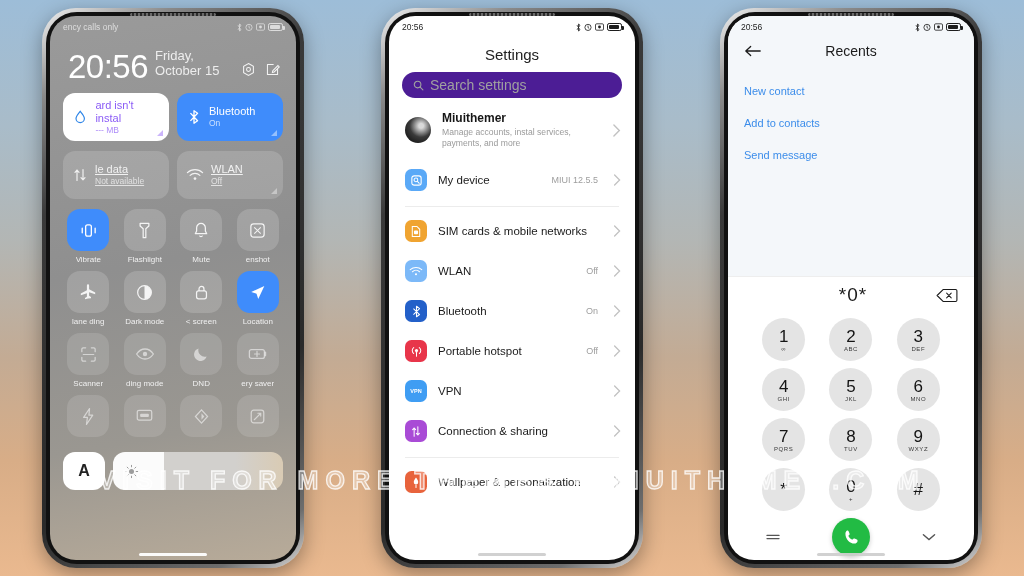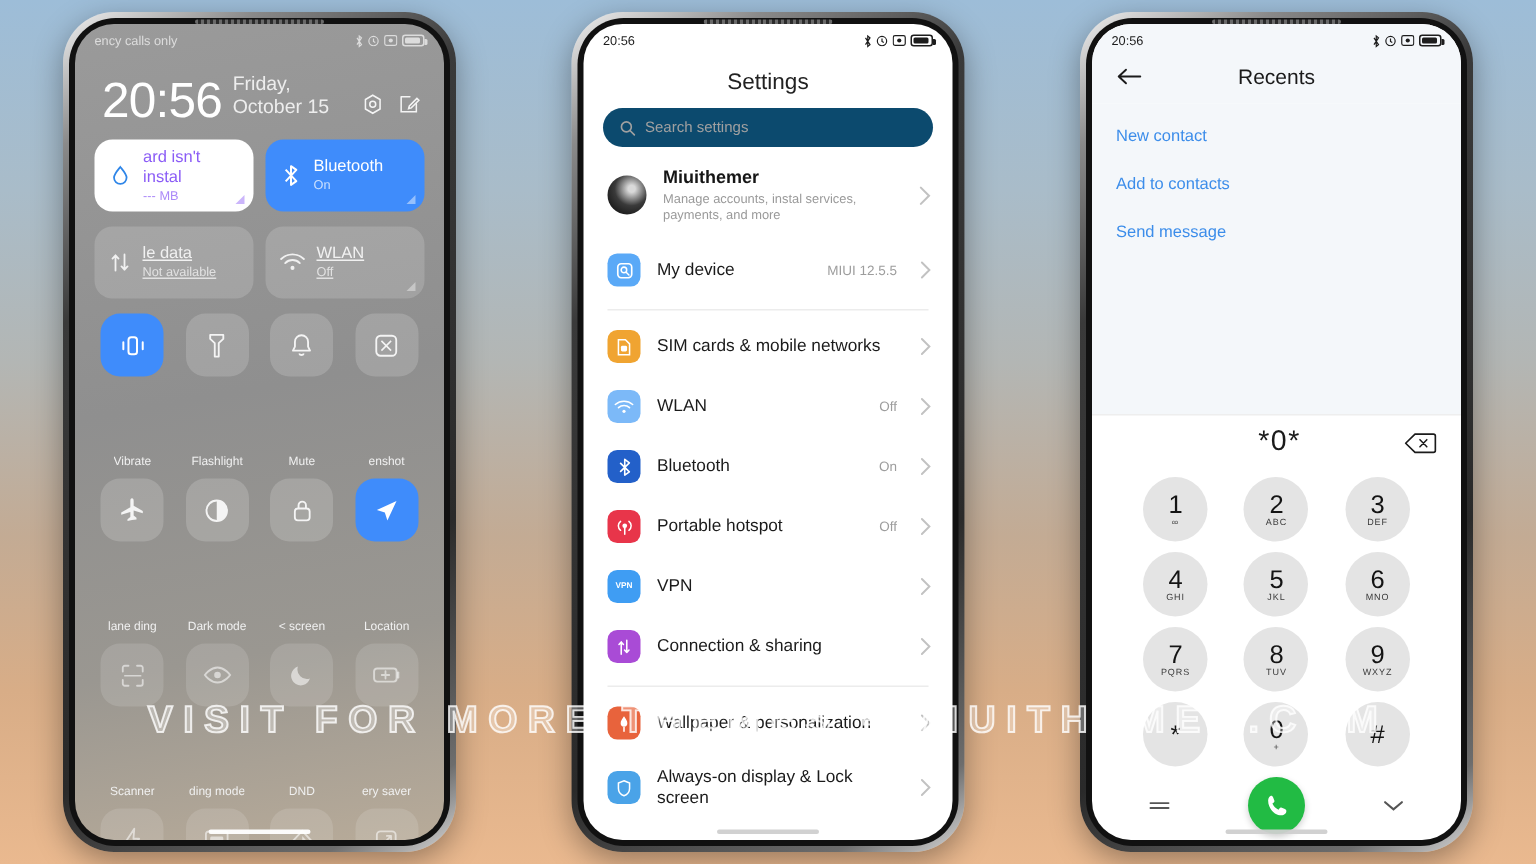--- a/index.html
+++ b/index.html
@@ -53,32 +53,32 @@
   .corner{position:absolute;right:6px;bottom:5px;width:0;height:0;border-style:solid;border-width:0 0 6px 6px;border-color:transparent transparent currentColor transparent;opacity:.45;}
 
   .bigtile.dim{background:rgba(255,255,255,.16);color:#f1f1f1;text-decoration:underline;}
   .bigtile.dim .ts{opacity:.8;}
 
   .grid{display:grid;grid-template-columns:repeat(4,1fr);gap:7px 6px;padding:10px 13px 0 13px;}
   .cell{display:flex;flex-direction:column;align-items:center;gap:4px;}
   .sq{width:42px;height:42px;border-radius:13px;background:rgba(255,255,255,.17);display:flex;align-items:center;justify-content:center;color:#f4f4f4;}
   .sq.on{background:#3f8cfb;color:#fff;}
   .sq.faint{background:rgba(255,255,255,.13);color:rgba(255,255,255,.55);}
-  .clabel{font-size:8px;color:#f0f0f0;white-space:nowrap;overflow:hidden;max-width:56px;text-align:center;margin-top:48px;}
+  .clabel{font-size:8px;color:#f0f0f0;white-space:nowrap;overflow:hidden;max-width:56px;text-align:center;}
   .clabel.faint{opacity:.55;}
 
   .brightrow{display:flex;gap:8px;padding:11px 13px 0 13px;align-items:center;}
   .autobtn{width:42px;height:38px;border-radius:12px;background:#fff;color:#222;display:flex;align-items:center;justify-content:center;font-size:16px;font-weight:600;}
   .slider{flex:1;height:38px;border-radius:12px;background:linear-gradient(90deg,#fbfbfb 0 30%,#d2d0cd 30% 72%,#d9cbb4 100%);display:flex;align-items:center;padding-left:11px;color:#fff;}
 
   
   #screen2{background:#fff;color:#1a1a1a;}
   #screen2 .statusbar{color:#1d1d1d;}
   .s-title{text-align:center;font-size:15px;color:#222;padding:8px 0 9px;}
-  .searchbar{margin:0 13px;height:26px;border-radius:14px;background:#0c4a6e;display:flex;align-items:center;gap:6px;padding:0 11px;color:#a0a0a0;font-size:10px;}
+  .searchbar{margin:0 13px;height:26px;border-radius:14px;background:#4c1d95;display:flex;align-items:center;gap:6px;padding:0 11px;color:#a0a0a0;font-size:14px;}
   .acct{display:flex;align-items:center;gap:11px;padding:13px 14px 11px 16px;}
   .avatar{width:26px;height:26px;border-radius:50%;background:radial-gradient(circle at 62% 34%,#d9d9d9 0 10%,#3a3a3a 48%,#060606 100%);flex:none;}
   .acct .txt{flex:1;min-width:0;}
   .acct .n{font-size:12px;font-weight:700;color:#161616;line-height:15px;}
   .acct .d{font-size:8.6px;color:#9a9a9a;line-height:11px;margin-top:1px;}
   .chev{color:#c2c2c2;flex:none;}
   .row{display:flex;align-items:center;gap:11px;padding:9px 14px 9px 16px;}
   .ic{width:22px;height:22px;border-radius:6.5px;flex:none;display:flex;align-items:center;justify-content:center;color:#fff;font-size:9px;font-weight:700;}
   .row .lbl{flex:1;font-size:11.5px;color:#1b1b1b;line-height:14px;}
   .row .val{font-size:9px;color:#9d9d9d;margin-right:4px;}
@@ -528,32 +528,20 @@
               <path d="M6 9.4v3" stroke="#fff" stroke-width="1.1" stroke-linecap="round"></path>
             </svg>
         </div>
         <div class="lbl">Wallpaper &amp; personalization</div>
         <div class="val"></div>
         <svg class="chev" width="8" height="12" viewBox="0 0 8 12">
             <path d="M1.6 1l5 5-5 5" stroke="currentColor" stroke-width="1.3" fill="none" stroke-linecap="round"></path>
           </svg>
       </div>
 
-      <div class="row">
-        <div class="ic" style="background:#4aa3e8">
-          <svg width="12" height="13" viewBox="0 0 12 14">
-              <path d="M6 1.6l4 1.6v4c0 2.6-1.8 4.4-4 5.2-2.2-.8-4-2.6-4-5.2v-4z" stroke="#fff" stroke-width="1.1" fill="none"></path>
-            </svg>
-        </div>
-        <div class="lbl">Always-on display &amp; Lock screen</div>
-        <div class="val"></div>
-        <svg class="chev" width="8" height="12" viewBox="0 0 8 12">
-            <path d="M1.6 1l5 5-5 5" stroke="currentColor" stroke-width="1.3" fill="none" stroke-linecap="round"></path>
-          </svg>
-      </div>
 
       <div class="homebar dark"></div>
     </div>
   </div>
 
   <div class="phone" id="phone3">
     <div class="bezel"></div>
     <div class="speaker"></div>
     <div class="screen" id="screen3">
 

